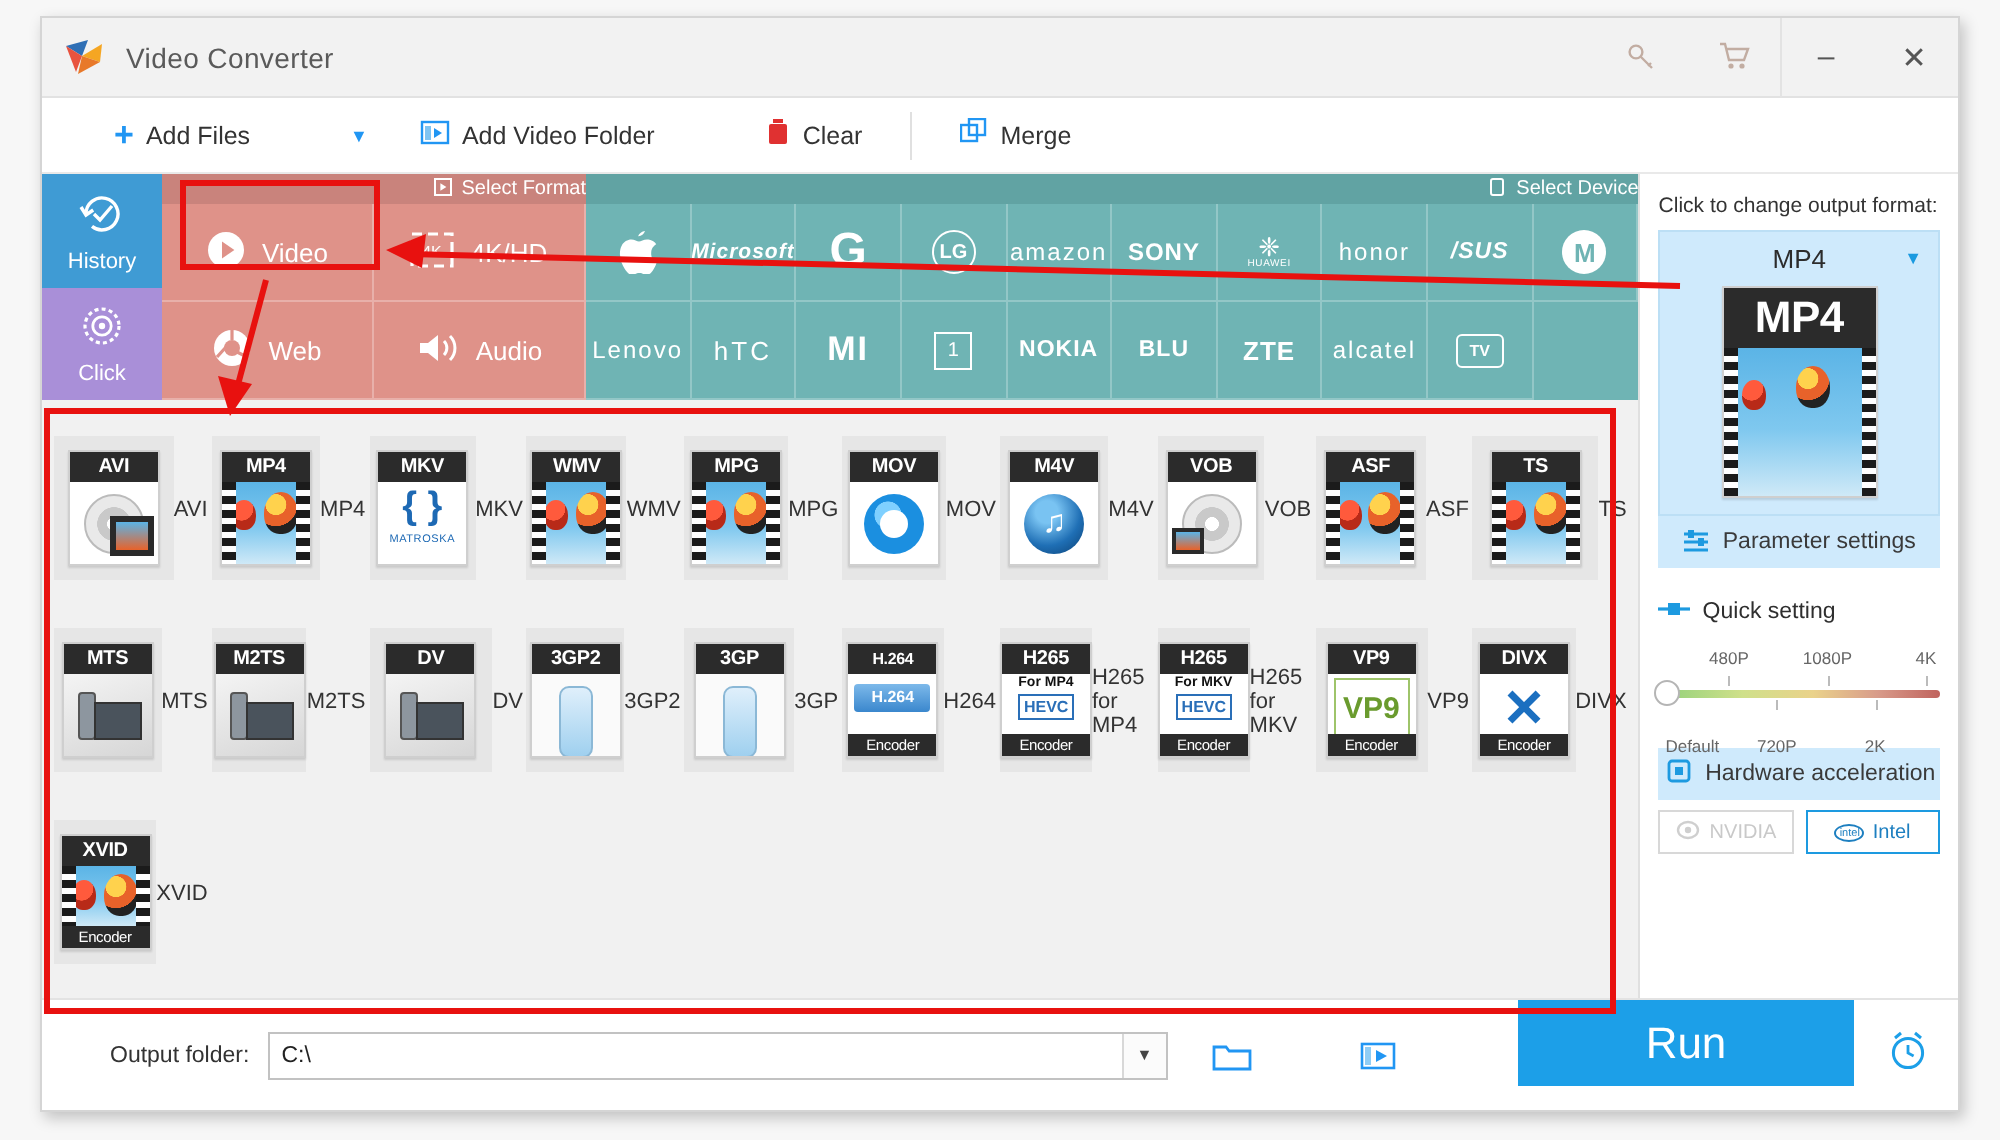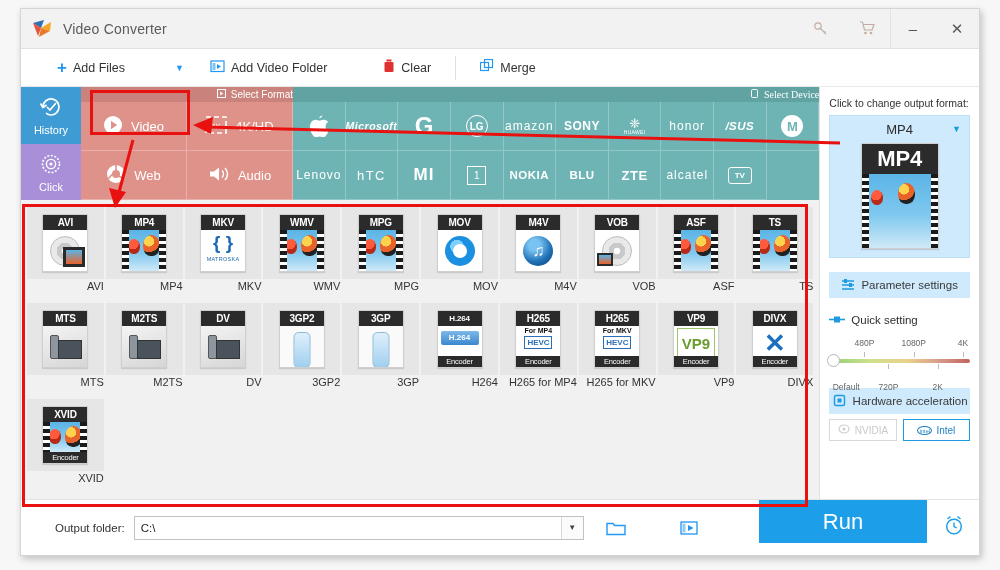--- a/index.html
+++ b/index.html
@@ -62,21 +62,21 @@
   .side-history { background: #3f9bd4; }
   .side-custom  { background: #a98fd8; }
 
   .fmt-col { width: 212px; display: flex; flex-direction: column; }
   .dev-col { flex: 1; display: flex; flex-direction: column; }
   .sec-head {
     height: 15px; display: flex; align-items: center; justify-content: flex-end;
     gap: 5px; font-size: 10px; color: #fff;
   }
   .fmt-head { background: #c9837c; }
-  .dev-head { background: #61a3a3; font-family: Liberation Serif, serif; }
+  .dev-head { background: #61a3a3; }
   .fmt-grid { flex: 1; display: grid; grid-template-columns: 1fr 1fr; grid-template-rows: 1fr 1fr;
               background: #df9289; }
   .fmt-cell {
     display: flex; align-items: center; justify-content: center; gap: 8px;
     color: #fff; font-size: 13px;
     border-right: 1px solid rgba(255,255,255,.28);
     border-bottom: 1px solid rgba(255,255,255,.28);
   }
   .dev-grid { flex: 1; display: grid; grid-template-columns: repeat(10, 1fr); grid-template-rows: 1fr 1fr;
               background: #6fb4b4; }
@@ -89,21 +89,21 @@
   }
   .dev-cell.wordmark { font-weight: bold; letter-spacing: .5px; font-size: 11.5px; }
   .dev-cell.thin { font-weight: normal; letter-spacing: 1px; font-size: 12px; }
 
   
   .fmt-list {
     flex: 1; background: #f1f1f1; padding: 7px 6px 4px 6px;
     display: grid; grid-template-columns: repeat(10, 1fr);
     grid-auto-rows: 94px; gap: 2px; align-content: start;
   }
-  .fitem { display: flex; flex-direction: column; align-items: flex-end; }
+  .fitem { display: flex; flex-direction: row; align-items: center; }
   .fthumb {
     width: 100%; height: 72px; background: #e6e6e6;
     display: flex; align-items: center; justify-content: center;
   }
   .flabel { font-size: 11px; color: #333; margin-top: 1px; }
 
   
   .card {
     width: 46px; height: 58px; background: #fff; border: 1px solid #cfcfcf;
     display: flex; flex-direction: column; align-items: stretch;
@@ -185,21 +185,21 @@
   .hint { font-size: 10.5px; color: #333; margin-bottom: 6px; }
   .outbox {
     background: #cfeafc; border: 1px solid #bcdff5; padding: 5px 6px 8px 6px; position: relative;
   }
   .outbox-title { text-align: center; font-size: 13px; color: #2c2c2c; line-height: 18px; }
   .outbox-caret { position: absolute; right: 8px; top: 8px; color: #1a9ae0; font-size: 9px; }
   .outcard { width: 78px; height: 106px; margin: 4px auto 0 auto; }
   .outcard .card { width: 78px; height: 106px; }
   .outcard .bar { height: 30px; line-height: 30px; font-size: 22px; }
   .btn-param {
-    margin-top: 14px; background: #cfeafc; color: #3a3a3a; font-size: 11.5px;
+    background: #cfeafc; color: #3a3a3a; font-size: 11.5px;
     height: 26px; display: flex; align-items: center; justify-content: center; gap: 6px;
   }
   .qs { margin-top: 16px; display: flex; align-items: center; gap: 6px; font-size: 11.5px; color: #2f2f2f;}
   .slider-wrap { margin-top: 12px; position: relative; height: 44px; }
   .s-top, .s-bot { position: absolute; width: 100%; display: flex; font-size: 8.5px; color: #666; }
   .s-top { top: 0; }
   .s-bot { bottom: 0; }
   .s-top span, .s-bot span { position: absolute; transform: translateX(-50%); white-space: nowrap; }
   .track {
     position: absolute; top: 21px; left: 0; right: 0; height: 4px; border-radius: 2px;

